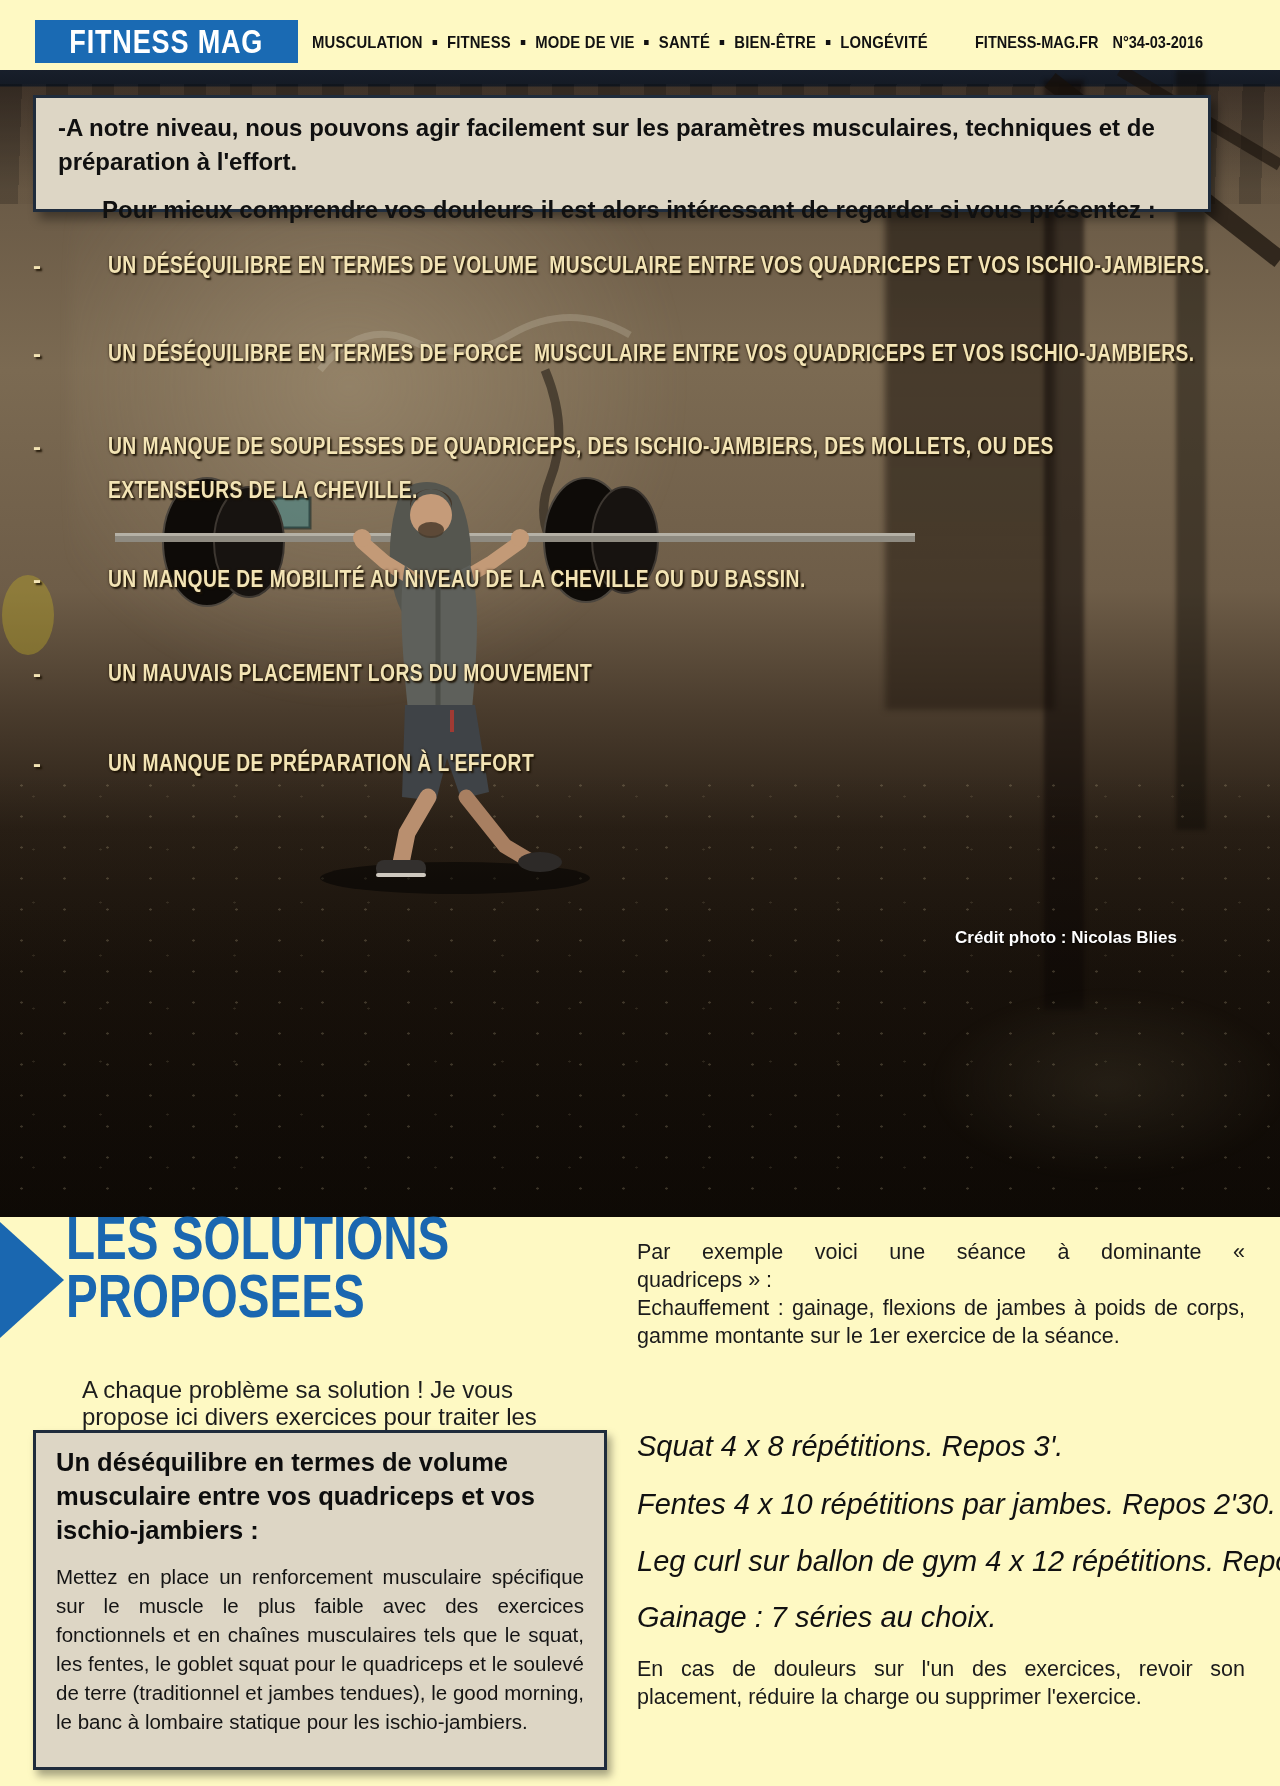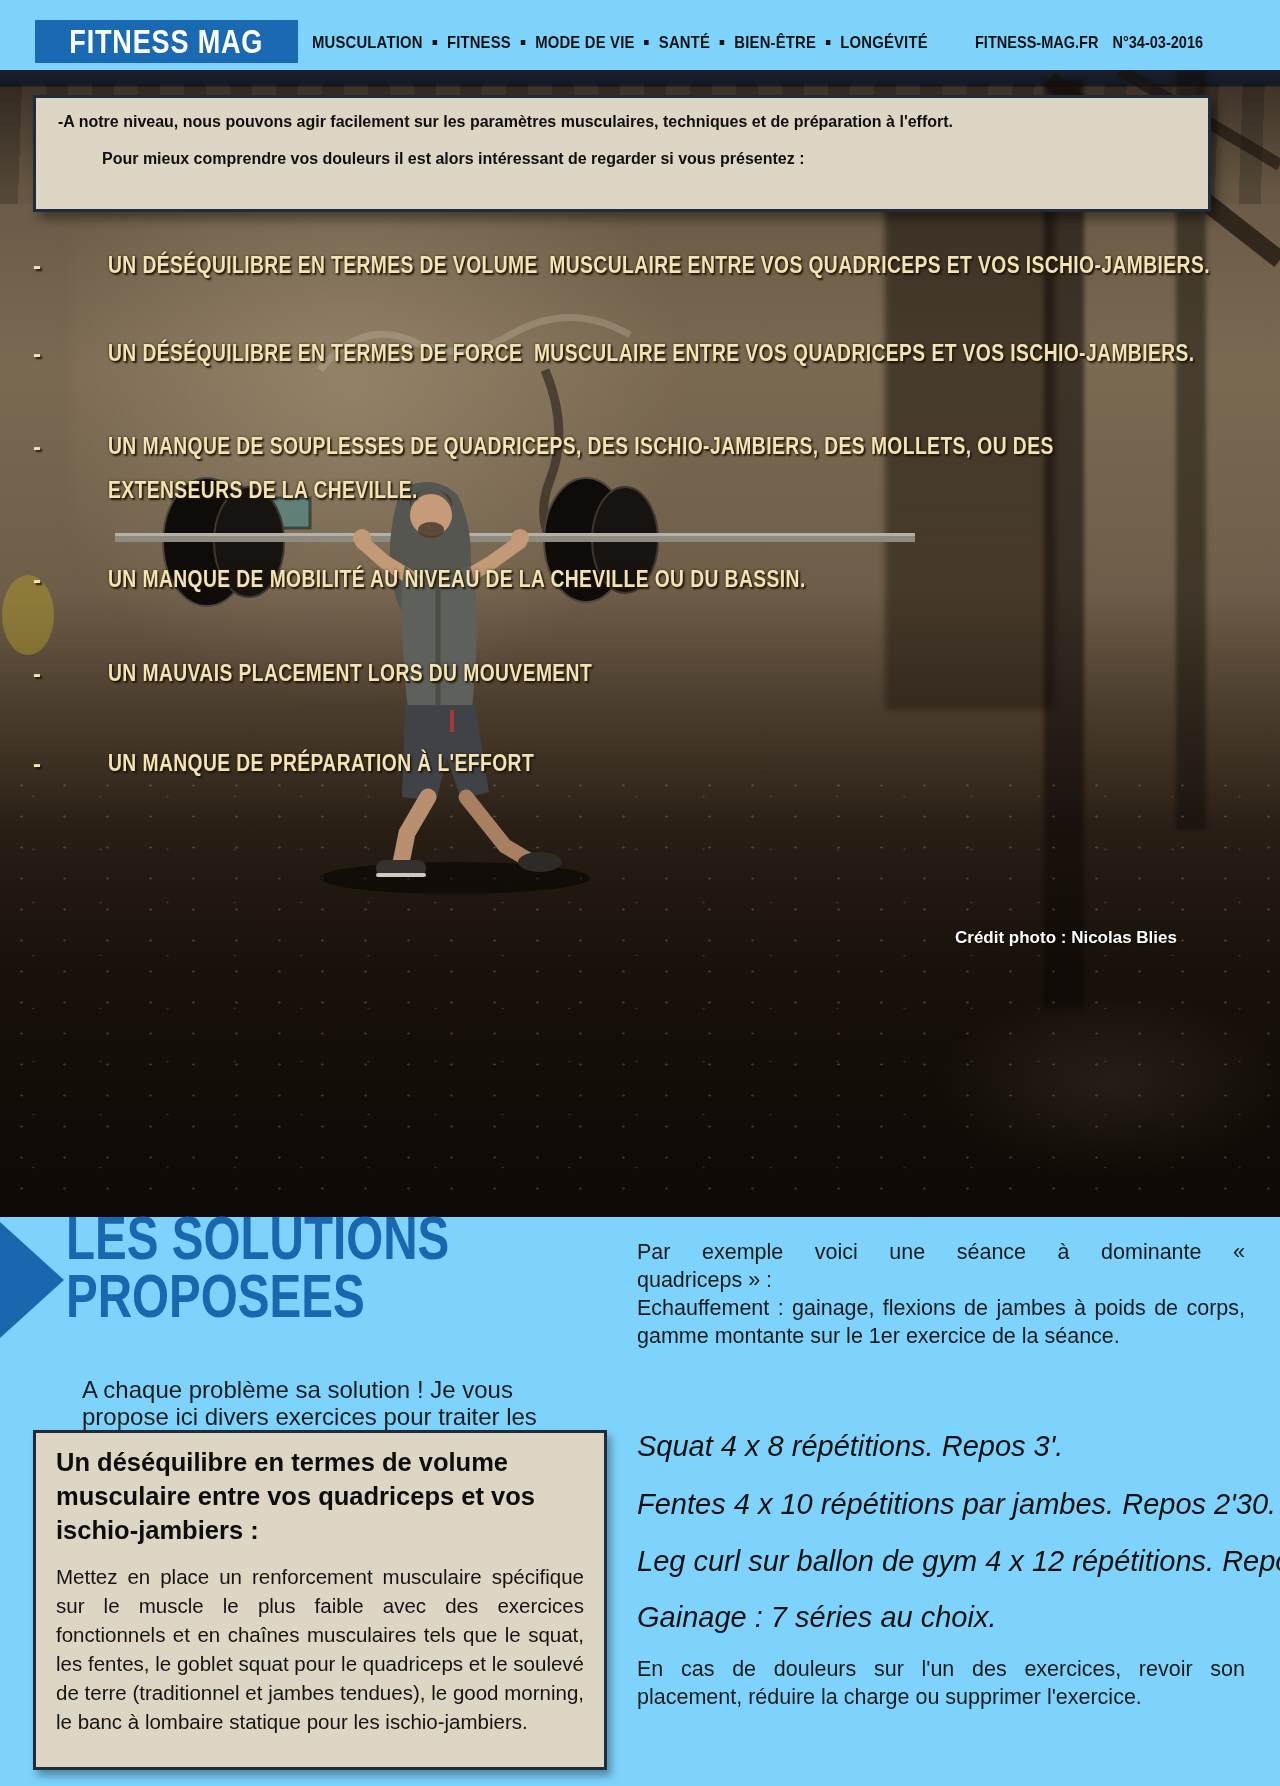--- a/index.html
+++ b/index.html
@@ -1,16 +1,16 @@
 <!DOCTYPE html>
 <html><head>
 <meta charset="utf-8">
 <style>
   html,body{margin:0;padding:0;background:#888;}
-  .page{position:relative;width:1280px;height:1786px;background:#7dd3fc;overflow:hidden;
+  .page{position:relative;width:1280px;height:1786px;background:#fef9c3;overflow:hidden;
         font-family:"Liberation Sans", sans-serif;color:#111;}
   
   .logo{position:absolute;left:35px;top:20px;width:263px;height:43px;background:#1a6ab3;
         display:flex;align-items:center;justify-content:center;}
   .logo span{color:#fff;font-weight:900;font-size:33px;letter-spacing:1px;
         transform:scaleX(.82);white-space:nowrap;}
   .cats{position:absolute;left:312px;top:33px;display:flex;align-items:center;
         transform:scaleX(.9);transform-origin:0 50%;white-space:nowrap;}
   .cats .cat{font-weight:700;font-size:16.5px;color:#121212;letter-spacing:.2px;}
   .cats .sq{width:5px;height:5px;background:#121212;margin:0 11px;display:inline-block;}
@@ -39,21 +39,21 @@
   .photo .floor{position:absolute;left:0;top:700px;width:1280px;height:447px;
      background-image:
        radial-gradient(rgba(219,202,160,.22) 1.2px, rgba(0,0,0,0) 1.8px),
        radial-gradient(rgba(190,176,140,.15) 1px, rgba(0,0,0,0) 1.6px),
        linear-gradient(180deg, rgba(36,26,16,.0), rgba(10,7,4,.55));
      background-size:43px 31px, 67px 53px, 100% 100%;}
   .photo svg{position:absolute;inset:0;}
   
   .pbox{position:absolute;background:#ddd6c5;border:3px solid #1f2c3c;box-sizing:border-box;
         box-shadow:6px 7px 10px rgba(0,0,0,.4);font-weight:700;color:#101010;}
-  .pbox p{margin:0;font-size:16px;line-height:1.42;}
+  .pbox p{margin:0;font-size:24px;line-height:1.42;}
   .box1{left:33px;top:25px;width:1178px;height:117px;padding:13px 22px 0;}
   .box1 p + p{margin-top:14px;margin-left:44px;}
   .box2{left:44px;top:935px;width:1179px;height:158px;padding:16px 24px 0;}
   .box2 p{line-height:1.5;}
   
   .bullet{position:absolute;left:0;width:1280px;height:32px;}
   .bullet .dash{position:absolute;left:33px;top:0;font-weight:700;font-size:24px;color:#f3e4b5;
         text-shadow:2px 2px 2px rgba(30,20,5,.95);}
   .bullet .btxt{position:absolute;left:108px;top:0;font-weight:700;font-size:23.5px;color:#f3e4b5;
         letter-spacing:.5px;white-space:pre;transform:scaleX(.82);transform-origin:0 50%;

